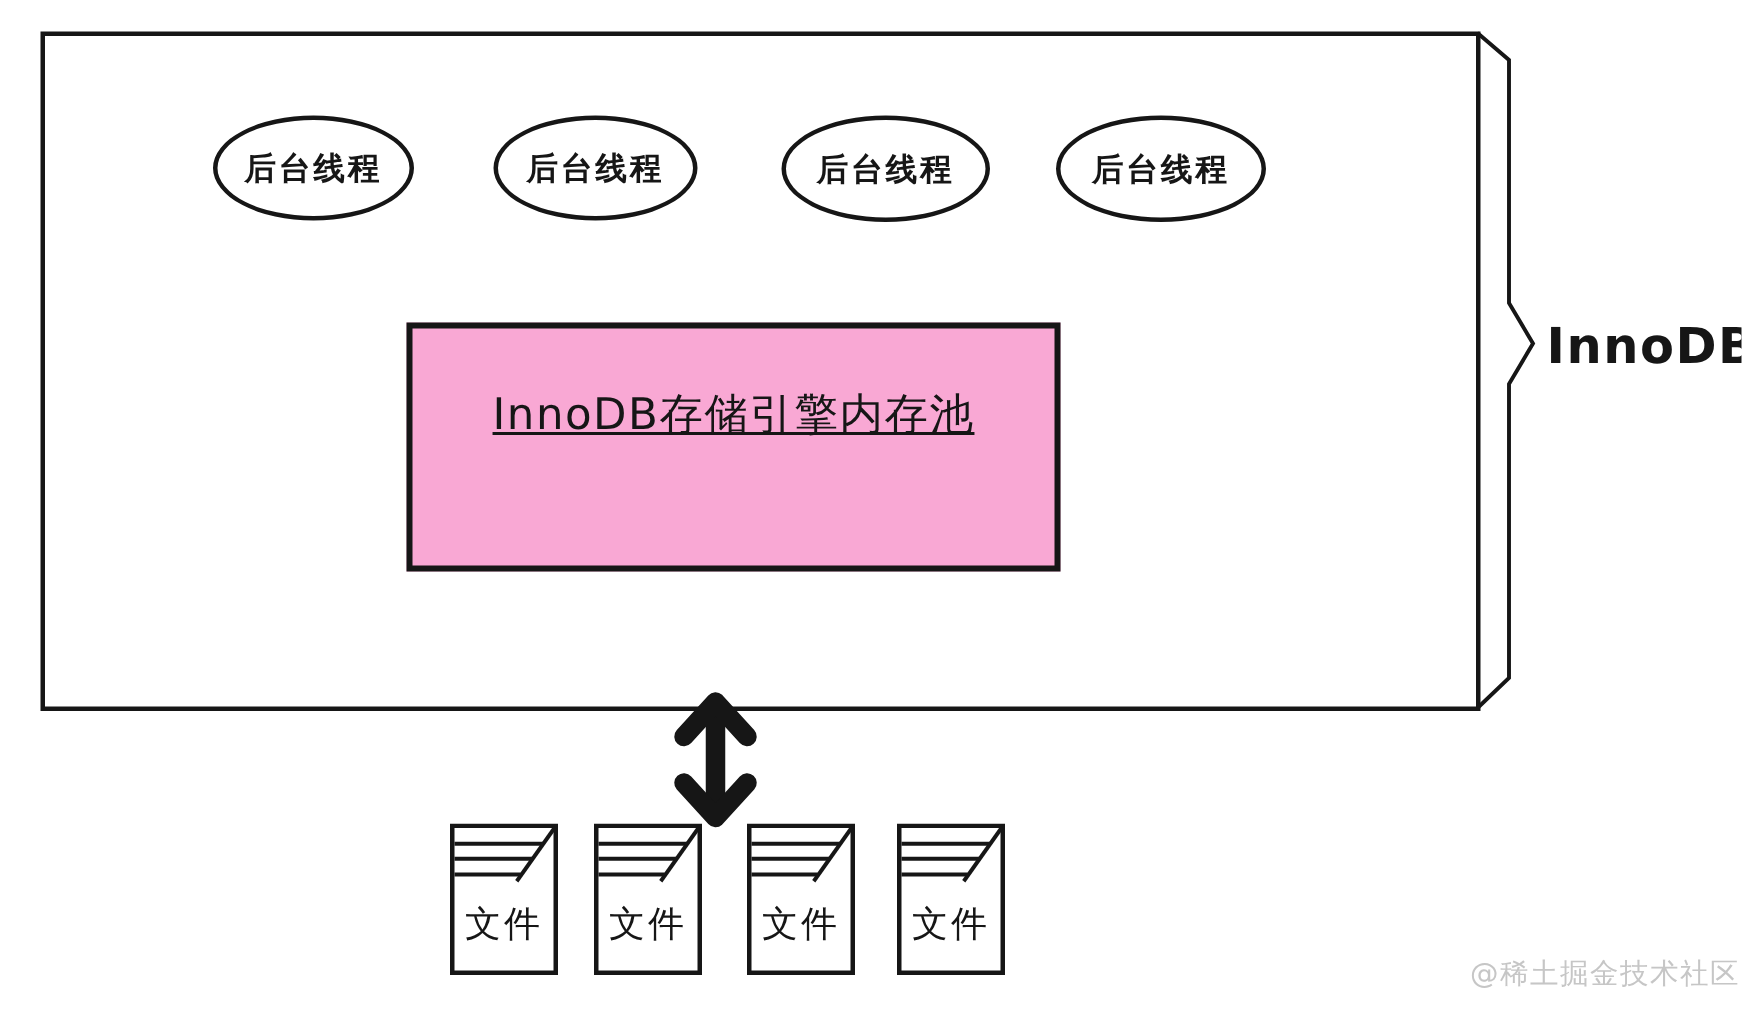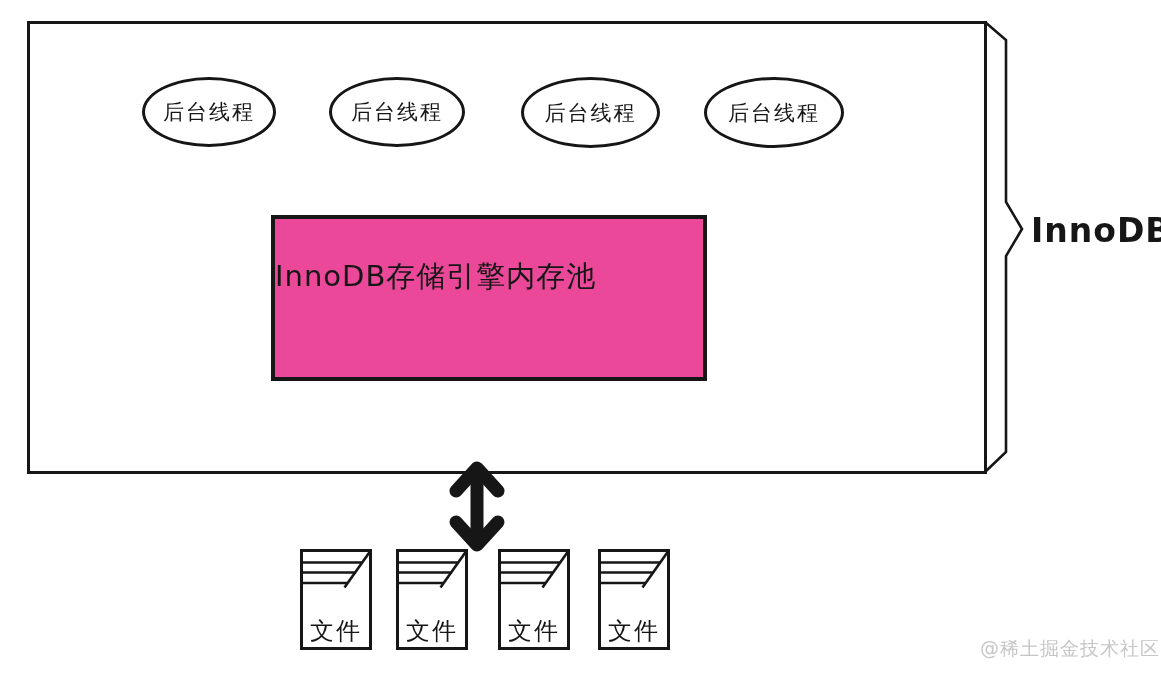--- a/index.html
+++ b/index.html
@@ -37,38 +37,40 @@
     position: absolute;
     border: 3px solid #161616;
     border-radius: 50%;
     box-sizing: border-box;
     background: #ffffff;
     display: flex;
     align-items: center;
     justify-content: center;
     font-size: 21px;
     letter-spacing: 2px;
-    font-weight: 400;
+    font-weight: 700;
   }
   .ellipse.e1 { left: 142px; top: 77px; width: 134px; height: 70px; }
   .ellipse.e2 { left: 329px; top: 77px; width: 136px; height: 70px; }
   .ellipse.e3 { left: 521px; top: 77px; width: 139px; height: 71px; }
   .ellipse.e4 { left: 704px; top: 77px; width: 140px; height: 71px; }
   
   .inner-box {
     position: absolute;
     left: 271px;
     top: 215px;
     width: 436px;
     height: 166px;
     border: 4px solid #161616;
     box-sizing: border-box;
-    background: #ec4899;
+    background: #f9a8d4;
     display: flex;
     align-items: center;
+    justify-content: center;
+    text-decoration: underline;
   }
   .inner-box .label {
     font-size: 29px;
     letter-spacing: 1px;
     font-weight: 500;
     transform: translateY(-21px);
     white-space: nowrap;
   }
   
   .overlay {
@@ -99,21 +101,21 @@
   .file-item.f4 { left: 598px; }
   .file-item svg {
     position: absolute;
     left: 0;
     top: 0;
     display: block;
   }
   .file-item .file-label {
     position: absolute;
     left: 0;
-    top: 66px;
+    top: 51px;
     width: 100%;
     text-align: center;
     font-size: 24px;
     letter-spacing: 2px;
     font-weight: 500;
   }
   
   .watermark {
     position: absolute;
     right: 1px;

